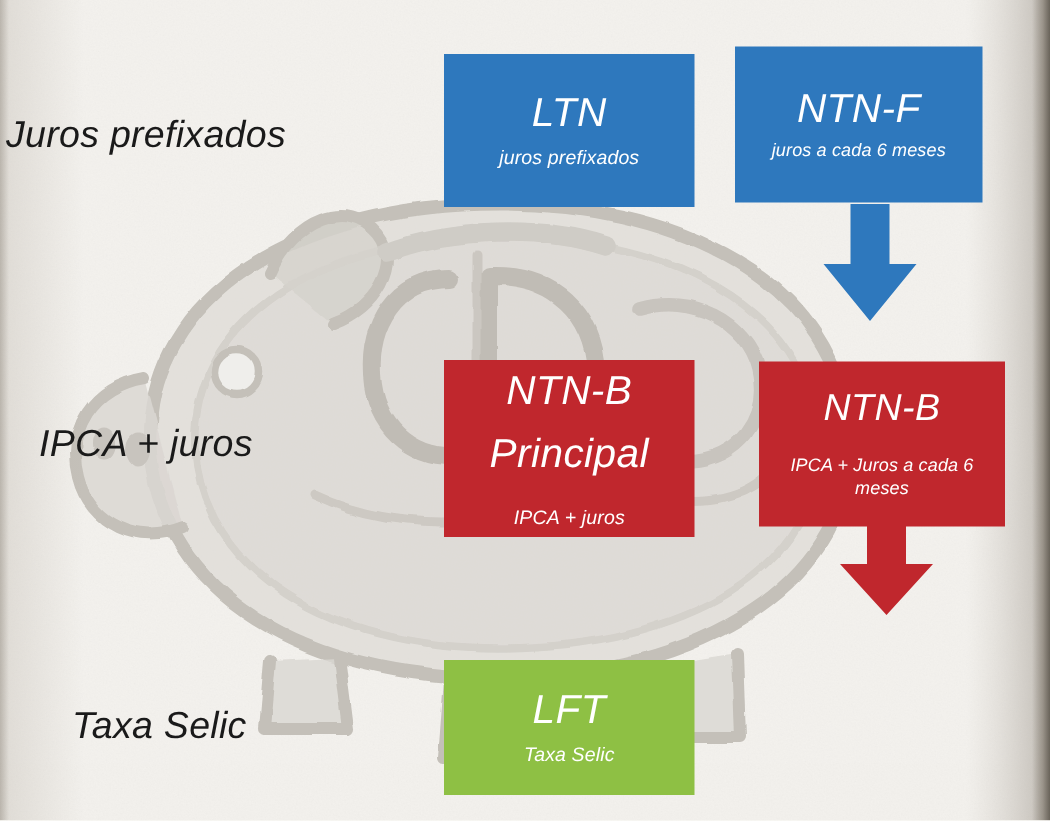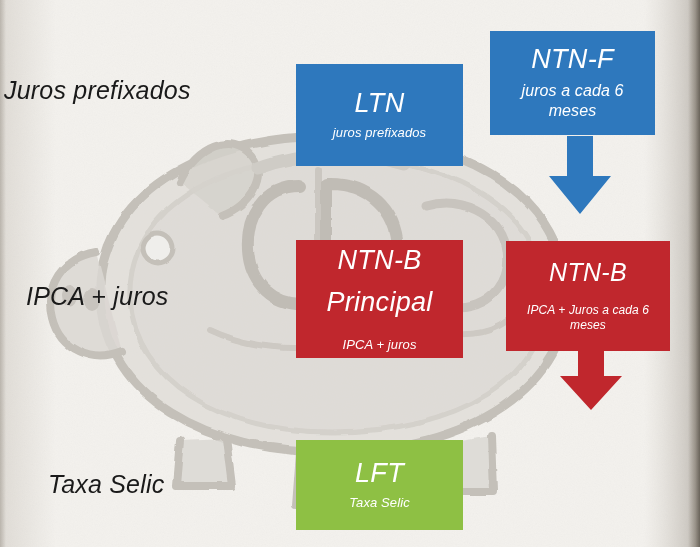--- a/index.html
+++ b/index.html
@@ -70,32 +70,32 @@
     font-weight: 400;
     line-height: 1.25;
     margin-top: 7px;
     letter-spacing: 0.1px;
   }
 
   .blue  { background: #2e78bd; }
   .red   { background: #c0272d; gap: 12px; }
   .green { background: #8ec044; }
 
-  #box-ltn   { left: 296px; top: 36px;  width: 167px; height: 102px; margin-top: 28px; }
+  #box-ltn   { left: 296px; top: 36px;  width: 167px; height: 102px; }
   #box-ntnf  { left: 490px; top: 31px;  width: 165px; height: 104px; }
   #box-ntnbp { left: 296px; top: 240px; width: 167px; height: 118px; }
   #box-ntnb  { left: 506px; top: 241px; width: 164px; height: 110px; }
   #box-lft   { left: 296px; top: 440px; width: 167px; height: 90px; }
 
   #box-ntnbp .title { font-size: 27px; }
   #box-ntnb  .title { font-size: 25px; }
   #box-ntnb  .sub   { font-size: 12px; margin-top: 6px; }
   #box-lft   .sub   { font-size: 13px; margin-top: 8px; }
   #box-ltn   .sub   { font-size: 13px; }
-  #box-ntnf  .sub   { font-size: 16px; }
+  #box-ntnf  .sub   { font-size: 12px; }
 
   
   .arrow { position: absolute; }
   #arrow-blue { left: 545px; top: 136px; }
   #arrow-red  { left: 556px; top: 350px; }
 
   
   #edge-band {
     position: absolute;
     right: 0; top: 0;

